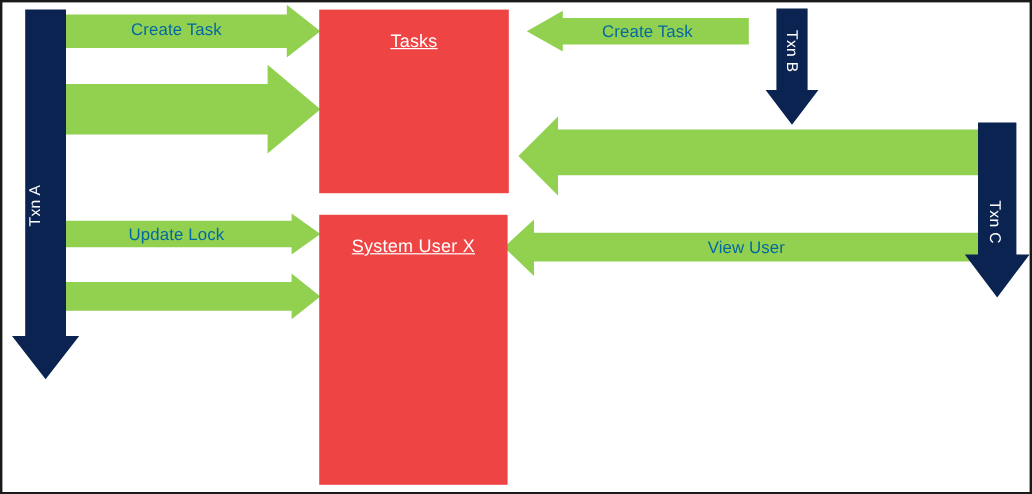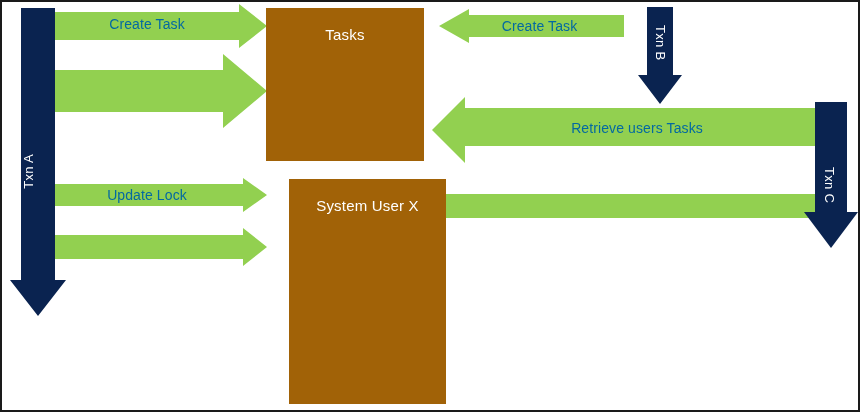--- a/index.html
+++ b/index.html
@@ -15,27 +15,28 @@
     position: relative;
     width: 860px;
     height: 412px;
     background: #ffffff;
     border: 2px solid #1a1a1a;
     box-sizing: border-box;
     overflow: hidden;
   }
   .node-box {
     position: absolute;
-    background: #a16207;
+    background: #ef4444;
     color: #ffffff;
     display: flex;
     justify-content: center;
     align-items: flex-start;
     box-sizing: border-box;
     z-index: 5;
+    text-decoration: underline;
   }
   .node-label {
     font-size: 15px;
     color: #ffffff;
     letter-spacing: .2px;
     padding-top: 18px;
     font-family: "Liberation Sans", sans-serif;
   }
   
   .msg-arrow {
@@ -107,21 +108,21 @@
     <svg viewBox="0 0 54 146" preserveAspectRatio="none">
       <polygon points="11,0 43,0 43,110 54,110 27,146 0,110 11,110" fill="#0a2350"></polygon>
     </svg>
   </div>
   <div class="txn-label" style="left:820px; top:165px;">Txn C</div>
 
   <div class="node-box" style="left:264px; top:6px; width:158px; height:153px;">
     <span class="node-label">Tasks</span>
   </div>
 
-  <div class="node-box" style="left:264px; top:177px; width:157px; height:225px;margin-left:23px;">
+  <div class="node-box" style="left:264px; top:177px; width:157px; height:225px;">
     <span class="node-label">System User X</span>
   </div>
 
   <div class="msg-arrow" style="left:45px; top:2px; width:220px; height:44px;">
     <svg viewBox="0 0 220 44" preserveAspectRatio="none">
       <polygon points="0,8 192,8 192,0 220,22 192,44 192,36 0,36" fill="#92d050"></polygon>
     </svg>
   </div>
   <div class="msg-label" style="left:45px; top:14px; width:200px;">Create Task</div>
 
@@ -149,21 +150,21 @@
       <polygon points="0,17 30,0 30,6 185,6 185,28 30,28 30,34" fill="#92d050"></polygon>
     </svg>
   </div>
   <div class="msg-label" style="left:455px; top:16px; width:165px;">Create Task</div>
 
   <div class="msg-arrow" style="left:430px; top:95px; width:390px; height:66px;">
     <svg viewBox="0 0 390 66" preserveAspectRatio="none">
       <polygon points="0,33 33,0 33,11 390,11 390,49 33,49 33,66" fill="#92d050"></polygon>
     </svg>
   </div>
-  <div class="msg-label" style="left:455px; top:118px; width:360px;">Retrieve users Tasks</div>
 
   <div class="msg-arrow" style="left:418px; top:181px; width:400px; height:47px;">
     <svg viewBox="0 0 400 47" preserveAspectRatio="none">
       <polygon points="0,23 25,0 25,11 400,11 400,35 25,35 25,47" fill="#92d050"></polygon>
     </svg>
   </div>
+  <div class="msg-label" style="left:440px; top:196px; width:360px;">View User</div>
 
 </div>
 
 </body></html>

